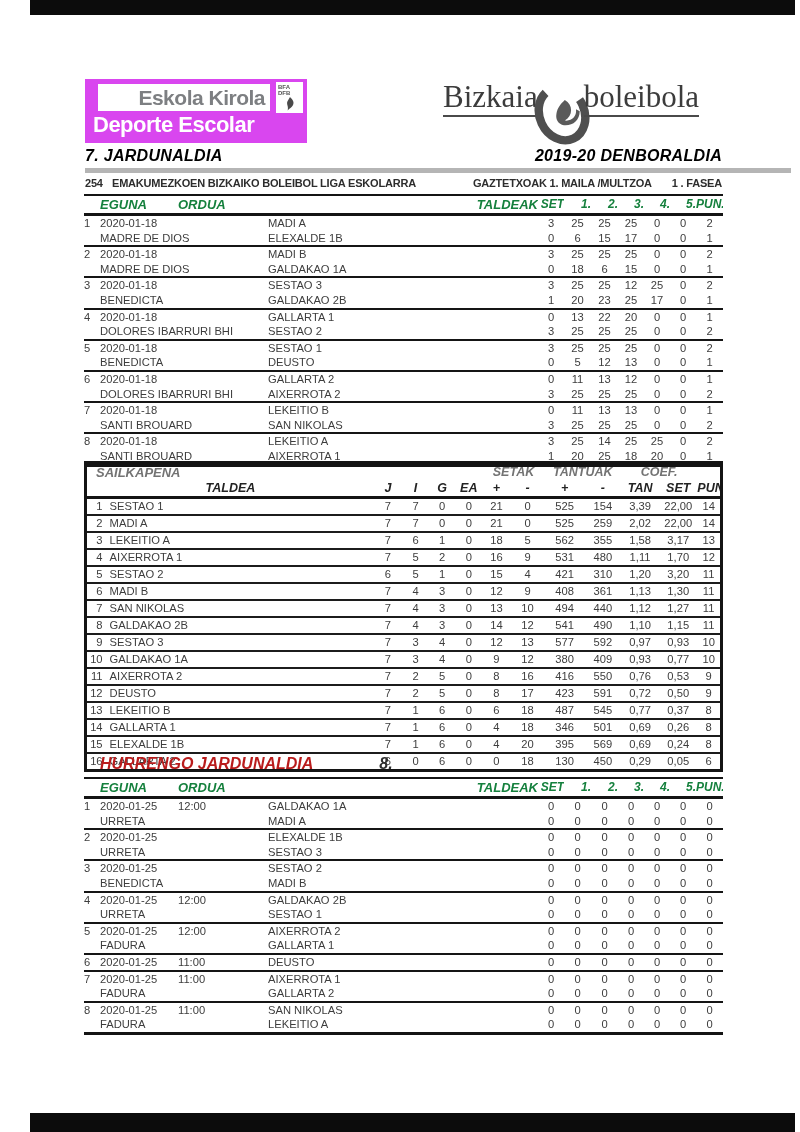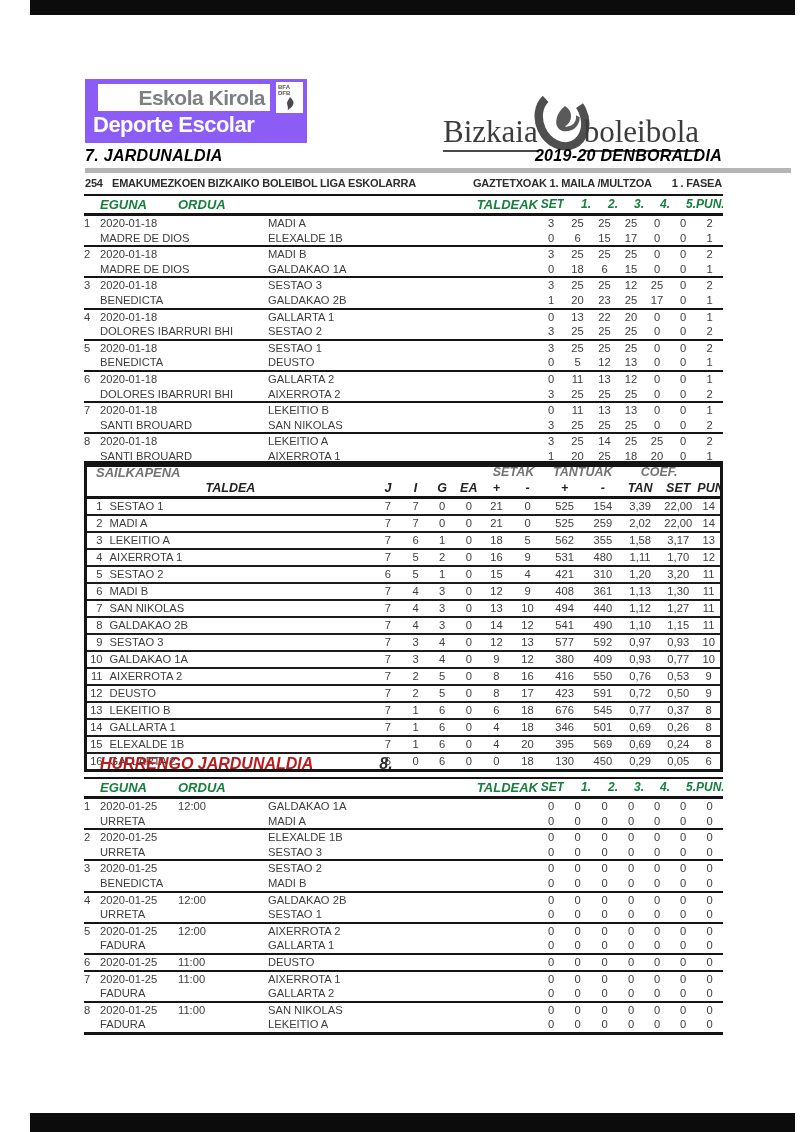--- a/index.html
+++ b/index.html
@@ -5,36 +5,36 @@
   html,body{margin:0;padding:0;}
   body{
     width:800px;height:1132px;background:#ffffff;position:relative;
     font-family:"Liberation Sans",sans-serif;color:#3a3a3a;overflow:hidden;
   }
   .bar{position:absolute;background:#0c0c0c;}
   .bar-top{left:30px;top:0;width:765px;height:15px;}
   .bar-bottom{left:30px;top:1113px;width:765px;height:19px;}
 
   
-  .eskola{position:absolute;left:85px;top:79px;width:222px;height:64px;background:#8b5cf6;}
+  .eskola{position:absolute;left:85px;top:79px;width:222px;height:64px;background:#d946ef;}
   .eskola .whitebox{
     position:absolute;left:13px;top:5px;width:172px;height:27px;background:#fff;
     display:flex;align-items:center;justify-content:flex-end;padding-right:5px;box-sizing:border-box;
   }
   .eskola .whitebox span{font-weight:bold;font-size:21px;color:#7d7f82;letter-spacing:-0.5px;}
   .eskola .line2{
     position:absolute;left:8px;top:33px;font-weight:bold;font-size:22px;color:#ffffff;letter-spacing:-0.5px;
   }
   .eskola .emblem{
     position:absolute;right:4px;top:3px;width:27px;height:31px;background:#fff;
     font-size:6px;font-weight:bold;color:#555;text-align:left;line-height:6px;padding:2px 0 0 2px;box-sizing:border-box;
   }
   .eskola .emblem svg{display:block;margin:1px 0 0 6px;}
 
-  .bizkaia{position:absolute;left:443px;top:82px;width:285px;height:70px;display:flex;align-items:flex-end;}
+  .bizkaia{position:absolute;left:443px;top:82px;width:285px;height:70px;display:flex;align-items:flex-start;}
   .bizkaia .word{
     font-family:"Liberation Serif",serif;font-size:31px;color:#3c3c3c;
     border-bottom:2px solid #4a4a4a;padding-bottom:3px;line-height:30px;
   }
   .bizkaia .swirl{width:56px;height:64px;margin:0 -6px 0 -4px;flex:none;}
 
   
   .roundline{position:absolute;left:85px;top:147px;width:637px;display:flex;justify-content:space-between;}
   .roundline span{font-size:16px;font-weight:bold;font-style:italic;color:#000000;letter-spacing:0.3px;}
   .grayband{position:absolute;left:85px;top:168px;width:706px;height:5px;background:#b5b5b5;}
@@ -579,21 +579,21 @@
       </tr>
       <tr>
         <td class="rank">13</td>
         <td class="team">LEKEITIO B</td>
         <td>7</td>
         <td>1</td>
         <td>6</td>
         <td>0</td>
         <td>6</td>
         <td>18</td>
-        <td>676</td>
+        <td>487</td>
         <td>545</td>
         <td>0,77</td>
         <td>0,37</td>
         <td>8</td>
       </tr>
       <tr>
         <td class="rank">14</td>
         <td class="team">GALLARTA 1</td>
         <td>7</td>
         <td>1</td>

